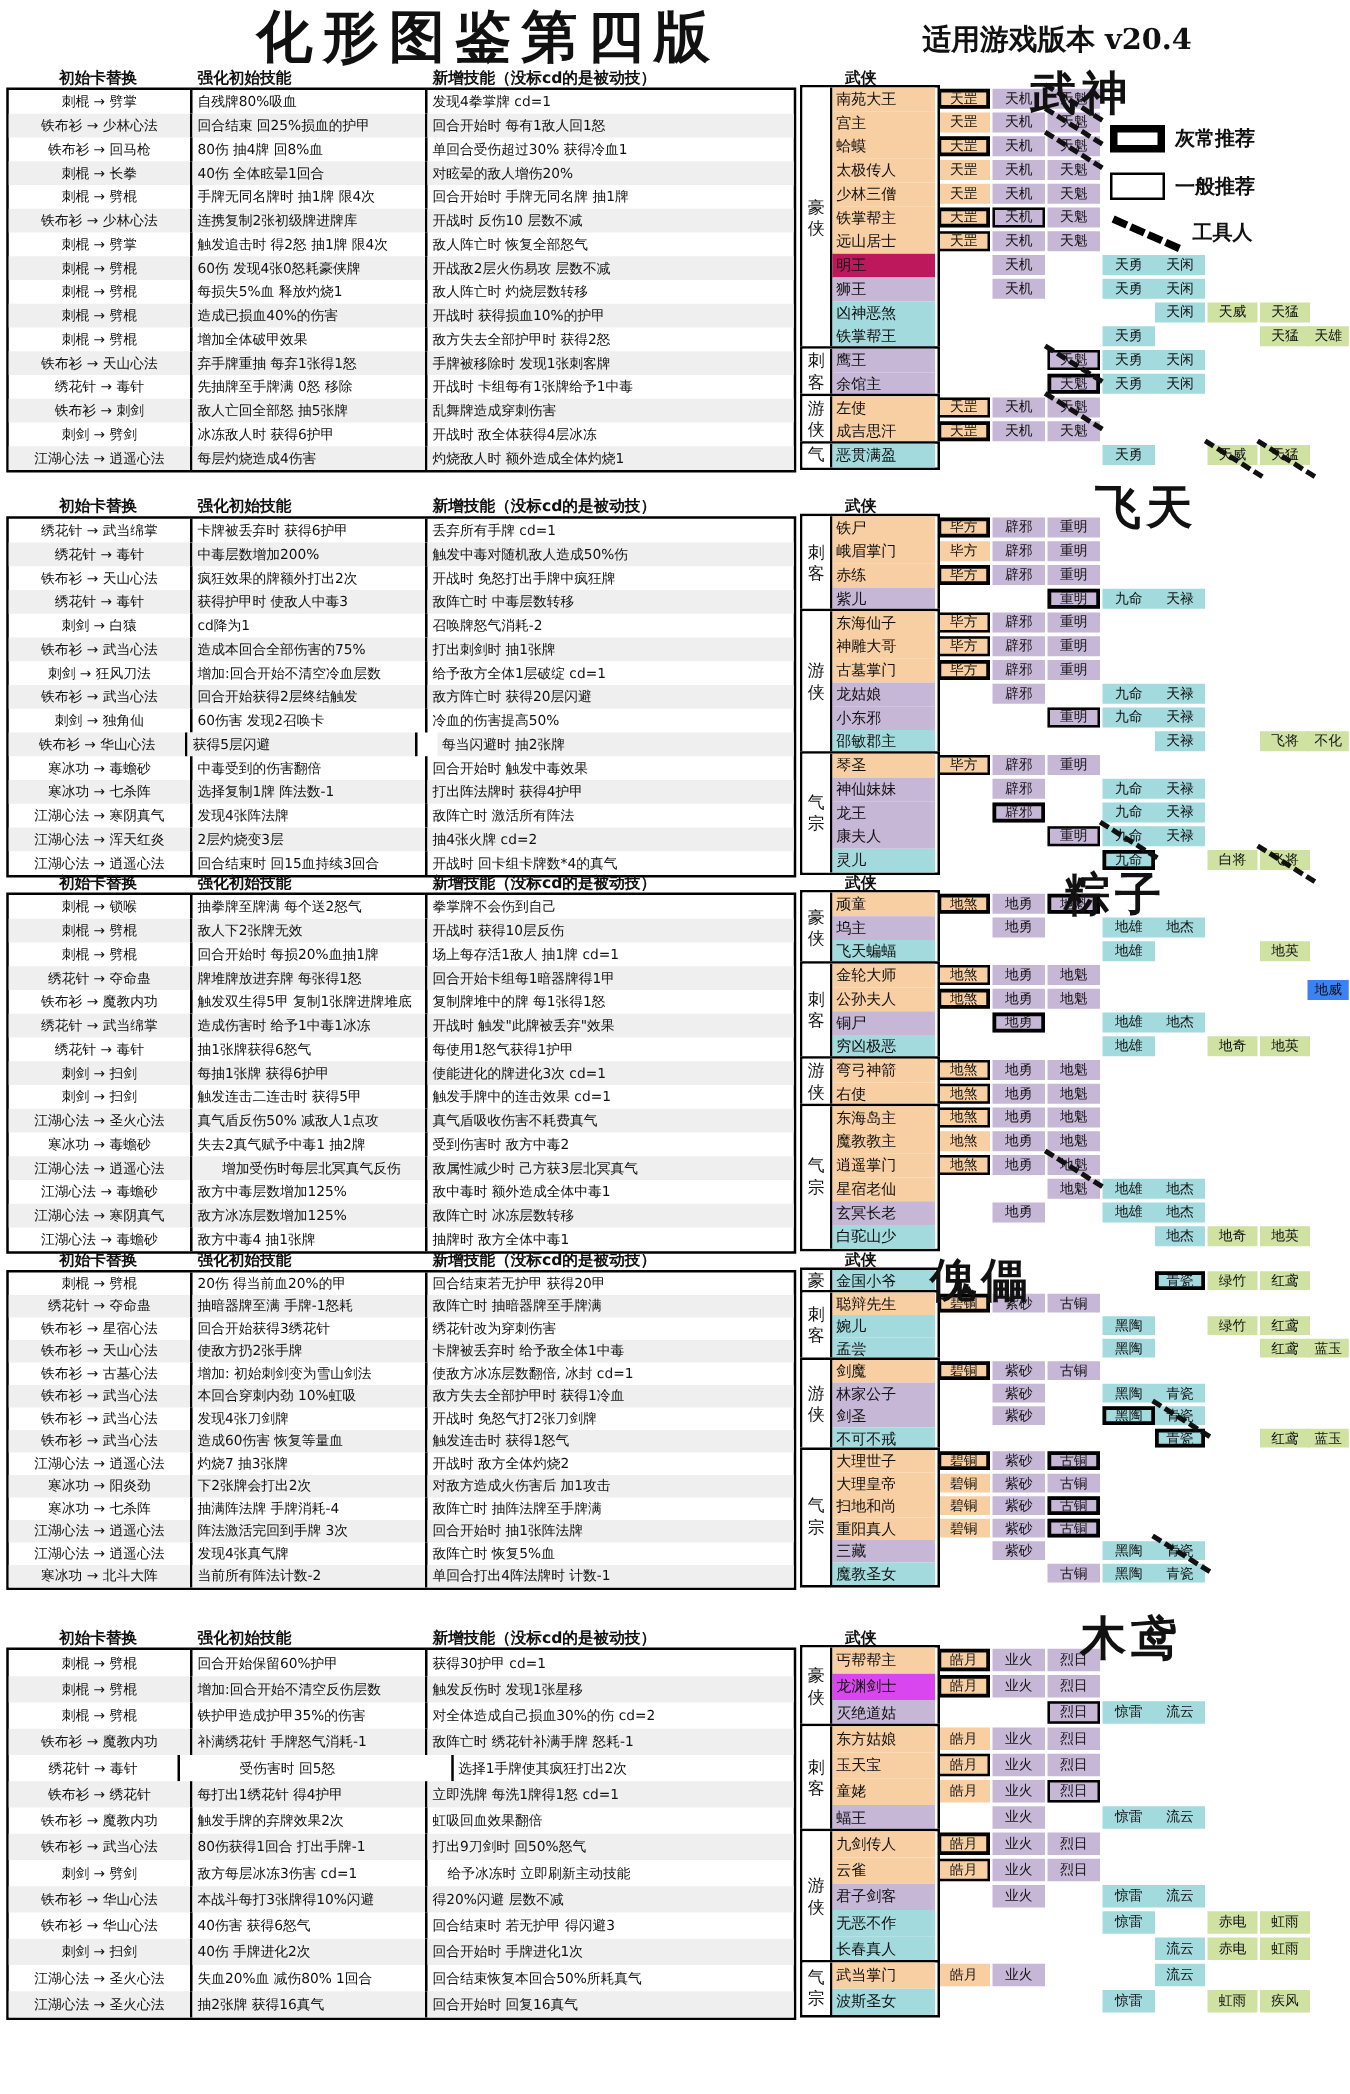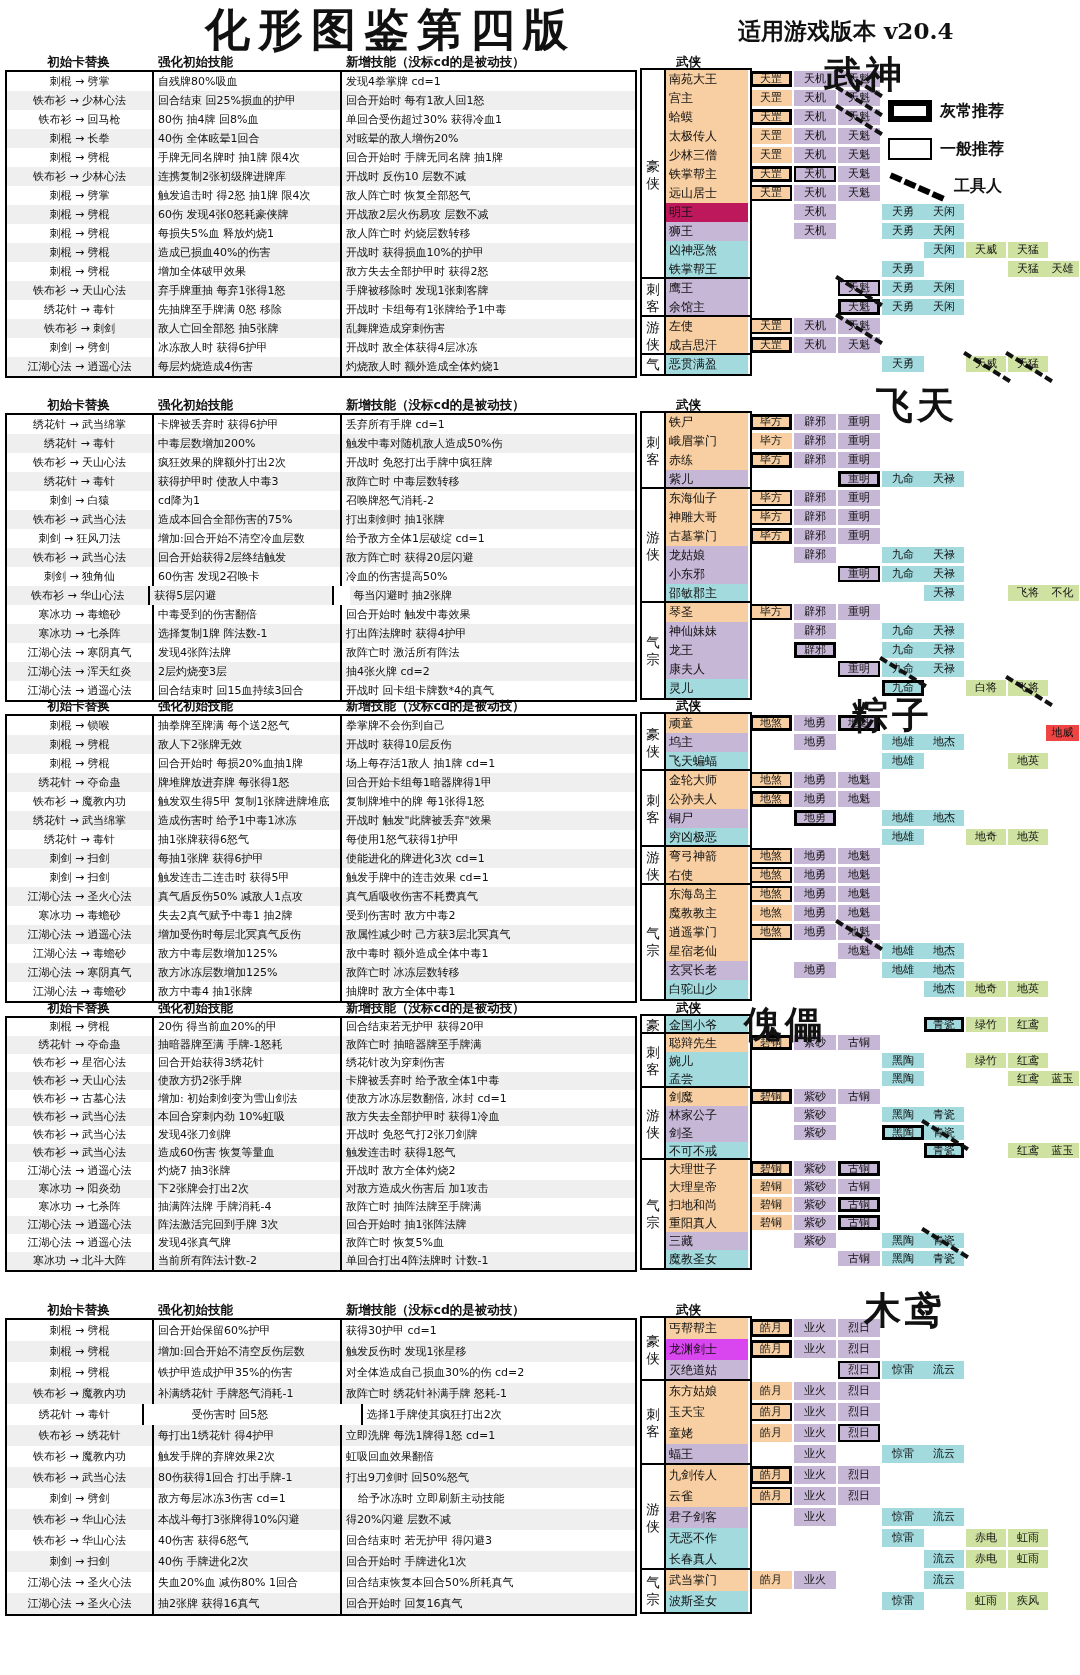--- a/index.html
+++ b/index.html
@@ -471,21 +471,21 @@
         <div class="cell c2" style="line-height: 19px;">真气盾反伤50% 减敌人1点攻</div>
         <div class="cell c3" style="line-height: 19px;">真气盾吸收伤害不耗费真气</div>
       </div>
       <div class="trow" style="height: 19px;">
         <div class="cell c1" style="line-height: 19px;">寒冰功 → 毒蟾砂</div>
         <div class="cell c2" style="line-height: 19px;">失去2真气赋予中毒1 抽2牌</div>
         <div class="cell c3" style="line-height: 19px;">受到伤害时 敌方中毒2</div>
       </div>
       <div class="trow alt" style="height: 19px;">
         <div class="cell c1" style="line-height: 19px;">江湖心法 → 逍遥心法</div>
-        <div class="cell c2" style="line-height: 19px;">增加受伤时每层北冥真气反伤</div>
+        <div class="cell c2" style="line-height: 19px; text-align: center;">增加受伤时每层北冥真气反伤</div>
         <div class="cell c3" style="line-height: 19px;">敌属性减少时 己方获3层北冥真气</div>
       </div>
       <div class="trow" style="height: 19px;">
         <div class="cell c1" style="line-height: 19px;">江湖心法 → 毒蟾砂</div>
         <div class="cell c2" style="line-height: 19px;">敌方中毒层数增加125%</div>
         <div class="cell c3" style="line-height: 19px;">敌中毒时 额外造成全体中毒1</div>
       </div>
       <div class="trow alt" style="height: 19px;">
         <div class="cell c1" style="line-height: 19px;">江湖心法 → 寒阴真气</div>
         <div class="cell c2" style="line-height: 19px;">敌方冰冻层数增加125%</div>
@@ -545,21 +545,21 @@
       </div>
     </div>
     <div class="tag bT" style="left: 750px; top: 715px; width: 42px; height: 16px; line-height: 10px; background: rgb(248, 207, 162);">地煞</div>
     <div class="tag" style="left: 794px; top: 715px; width: 42px; height: 16px; line-height: 16px; background: rgb(199, 183, 215);">地勇</div>
     <div class="tag bT" style="left: 838px; top: 715px; width: 42px; height: 16px; line-height: 10px; background: rgb(199, 183, 215);">地魁</div>
     <div class="tag" style="left: 794px; top: 734px; width: 42px; height: 16px; line-height: 16px; background: rgb(199, 183, 215);">地勇</div>
     <div class="tag" style="left: 882px; top: 734px; width: 42px; height: 16px; line-height: 16px; background: rgb(162, 218, 222);">地雄</div>
     <div class="tag" style="left: 924px; top: 734px; width: 40px; height: 16px; line-height: 16px; background: rgb(162, 218, 222);">地杰</div>
     <div class="tag" style="left: 882px; top: 753px; width: 42px; height: 16px; line-height: 16px; background: rgb(162, 218, 222);">地雄</div>
     <div class="tag" style="left: 1008px; top: 753px; width: 40px; height: 16px; line-height: 16px; background: rgb(207, 226, 162);">地英</div>
-    <div class="tag" style="left: 1046px; top: 725px; width: 33px; height: 16px; line-height: 16px; background: #ef4444;">地威</div>
+    <div class="tag" style="left: 1046px; top: 784px; width: 33px; height: 16px; line-height: 16px; background: #3b82f6;">地威</div>
     <div class="tag bt" style="left: 750px; top: 772px; width: 42px; height: 16px; line-height: 12px; background: rgb(248, 207, 162);">地煞</div>
     <div class="tag" style="left: 794px; top: 772px; width: 42px; height: 16px; line-height: 16px; background: rgb(199, 183, 215);">地勇</div>
     <div class="tag" style="left: 838px; top: 772px; width: 42px; height: 16px; line-height: 16px; background: rgb(199, 183, 215);">地魁</div>
     <div class="tag bT" style="left: 750px; top: 791px; width: 42px; height: 16px; line-height: 10px; background: rgb(248, 207, 162);">地煞</div>
     <div class="tag" style="left: 794px; top: 791px; width: 42px; height: 16px; line-height: 16px; background: rgb(199, 183, 215);">地勇</div>
     <div class="tag" style="left: 838px; top: 791px; width: 42px; height: 16px; line-height: 16px; background: rgb(199, 183, 215);">地魁</div>
     <div class="tag bT" style="left: 794px; top: 810px; width: 42px; height: 16px; line-height: 10px; background: rgb(199, 183, 215);">地勇</div>
     <div class="tag" style="left: 882px; top: 810px; width: 42px; height: 16px; line-height: 16px; background: rgb(162, 218, 222);">地雄</div>
     <div class="tag" style="left: 924px; top: 810px; width: 40px; height: 16px; line-height: 16px; background: rgb(162, 218, 222);">地杰</div>
     <div class="tag" style="left: 882px; top: 829px; width: 42px; height: 16px; line-height: 16px; background: rgb(162, 218, 222);">地雄</div>

